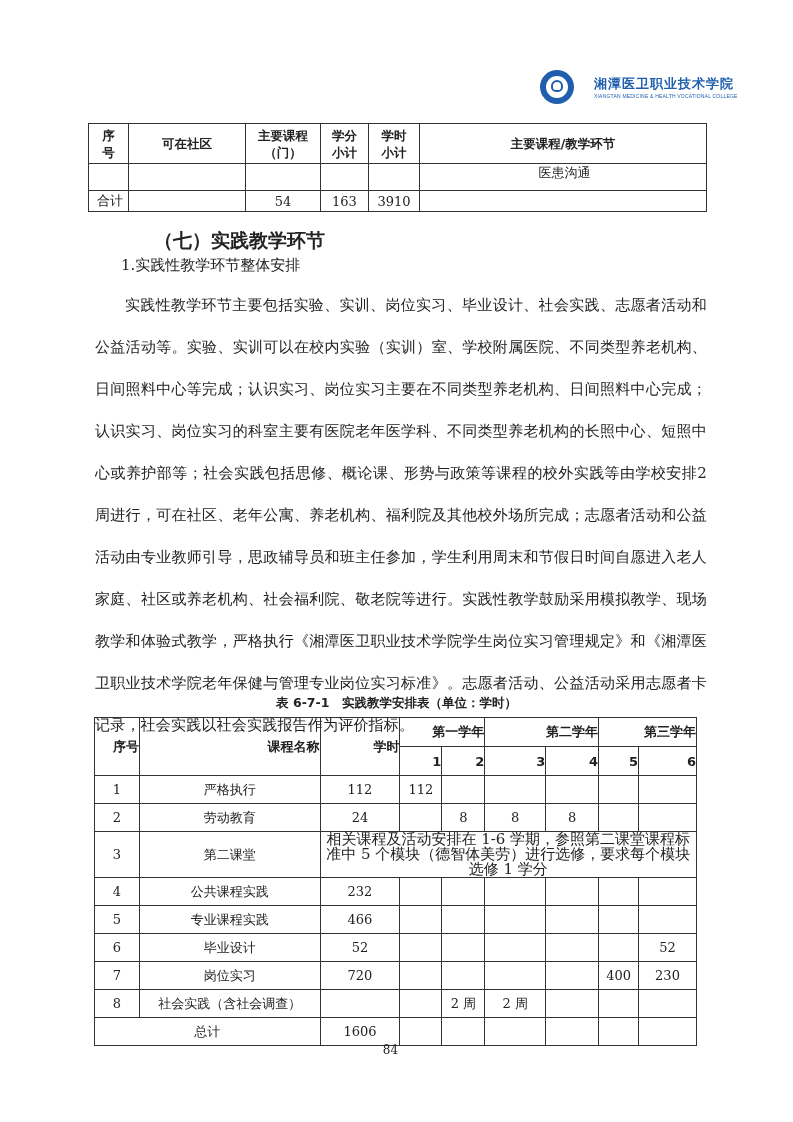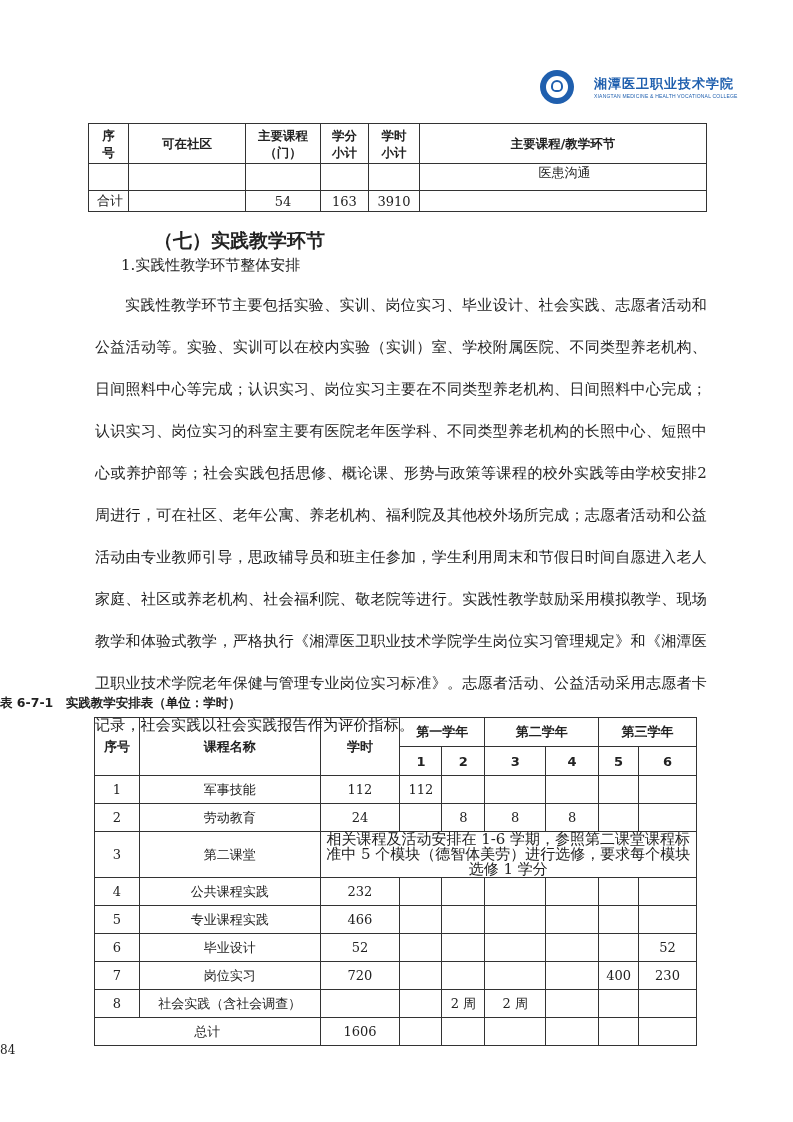--- a/index.html
+++ b/index.html
@@ -18,26 +18,26 @@
   .t1 { left:88px; top:123px; width:619px; }
   .t1 th { font-family:"DejaVu Sans", sans-serif; font-weight:bold; font-size:12.5px; line-height:17px; text-align:center; }
   .t1 td { height:20px; font-size:13px; }
   .c { text-align:center; }
   .l { text-align:center; padding-left:3px; }
 
   .h2 { position:absolute; left:118px; top:228px; font-family:Liberation Sans, sans-serif; font-weight:bold; font-size:19px;margin-left:36px; }
   .h3 { position:absolute; left:121px; top:256px; font-size:15px; }
   .para { position:absolute; left:95px; top:284px; width:612px; font-size:15px; line-height:42px; text-align:justify; text-indent:30px; letter-spacing:0.2px; }
 
-  .caption { position:absolute; left:0; width:793px; top:695px; font-family:"DejaVu Sans", sans-serif; font-weight:bold; font-size:12.5px; }
+  .caption { position:absolute; left:0; width:793px; top:695px; text-align:center; font-family:"DejaVu Sans", sans-serif; font-weight:bold; font-size:12.5px; }
   .t2 { left:94px; top:717px; width:603px; }
-  .t2 th { font-family:"DejaVu Sans", sans-serif; font-weight:bold; font-size:13px; height:28px; text-align:center; }
+  .t2 th { font-family:"DejaVu Sans", sans-serif; font-weight:bold; font-size:13px; height:28px; text-align:right; }
   .t2 td { height:27px; font-size:13px; text-align:center; }
   .t2 td.note { font-size:15px; line-height:15px; }
-  .pagenum { position:absolute; top:1043px; left:0; width:781px; font-size:12px; }
+  .pagenum { position:absolute; top:1043px; left:0; width:781px; text-align:center; font-size:12px; }
 </style>
 </head>
 <body>
 
 <div class="logo">
   <div class="logo-emblem"></div>
   <div class="logo-text">
     <span class="logo-cn">湘潭医卫职业技术学院</span>
     <span class="logo-en">XIANGTAN MEDICINE &amp; HEALTH VOCATIONAL COLLEGE</span>
   </div>
@@ -112,21 +112,21 @@
     <th>2</th>
     <th>3</th>
     <th>4</th>
     <th>5</th>
     <th>6</th>
   </tr>
   </tbody>
     <tbody id="practice-rows">
       <tr>
         <td>1</td>
-        <td>军事技能</td>
+        <td>严格执行</td>
         <td>112</td>
         <td>112</td>
         <td></td>
         <td></td>
         <td></td>
         <td></td>
         <td></td>
       </tr>
       <tr>
         <td>2</td>

